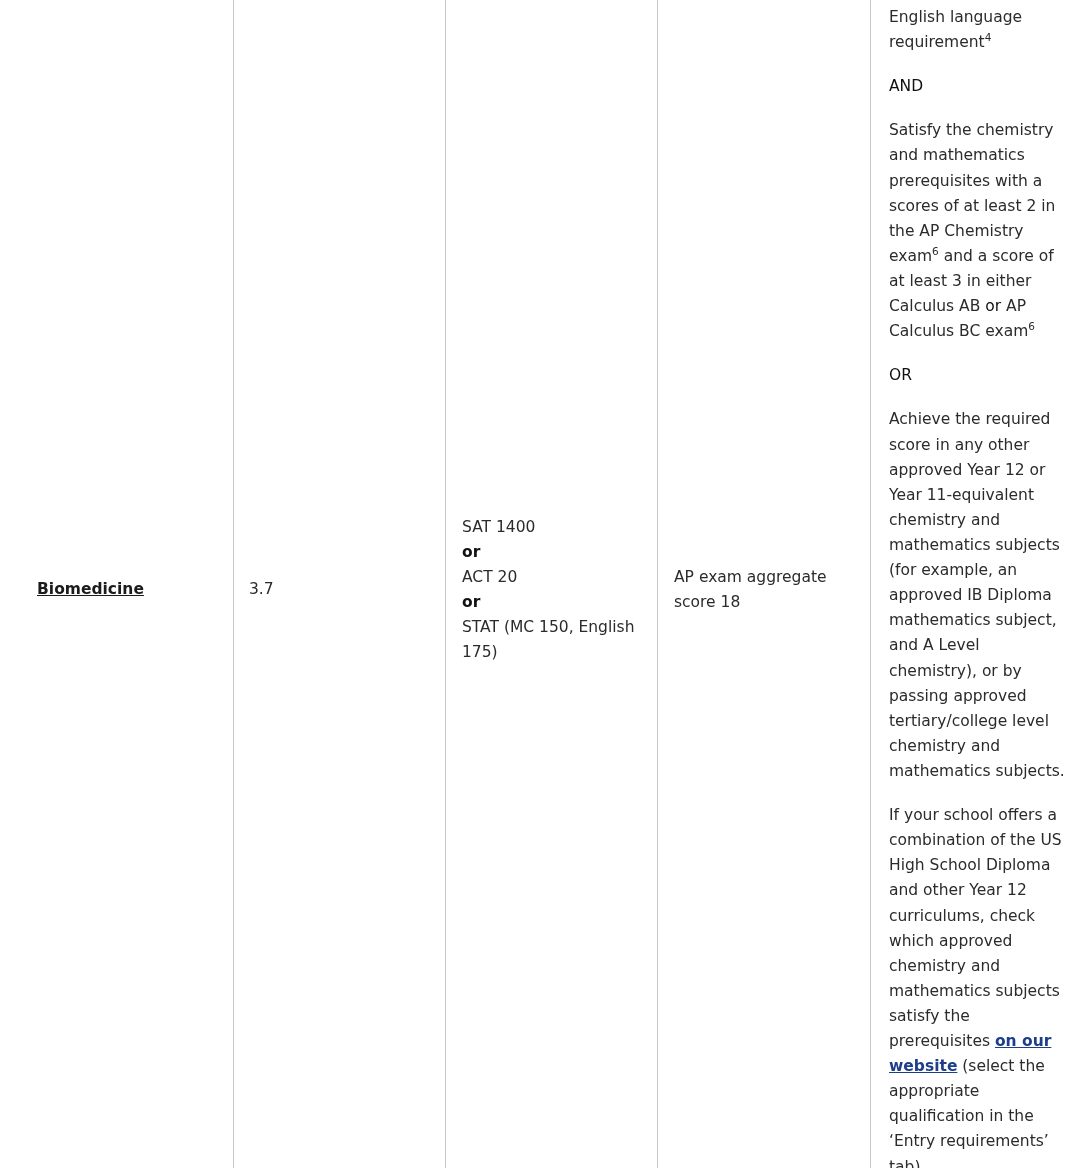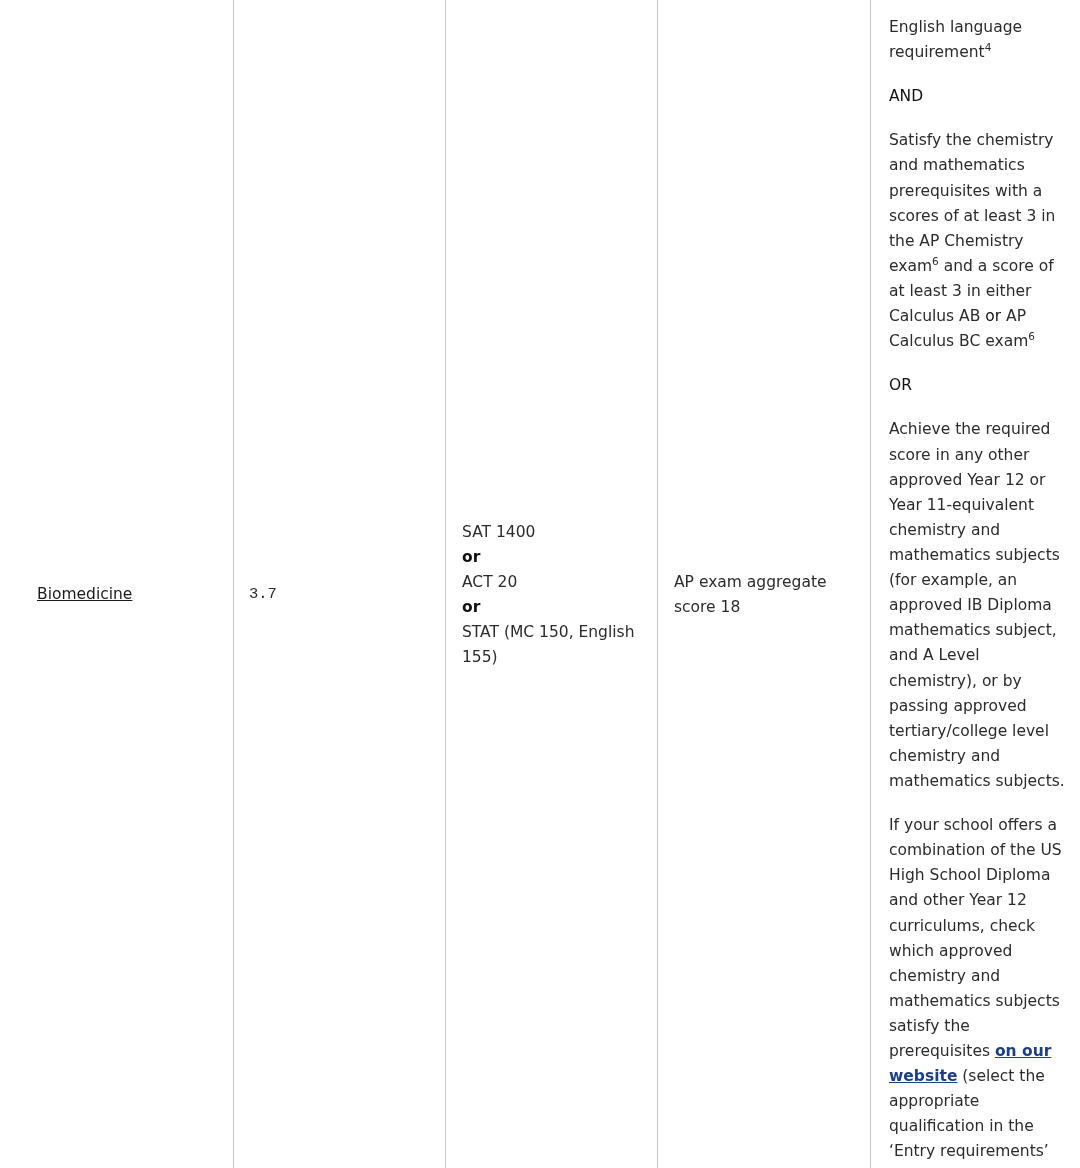--- a/index.html
+++ b/index.html
@@ -41,44 +41,43 @@
     font-size: 15.5px;
     line-height: 1.62;
     color: #2b2b2b;
   }
   .cell-inner.course {
     padding-left: 37px;
   }
   .course-link {
     color: #1b1b1b;
     text-decoration: underline;
-    font-weight: normal;
+    font-weight: bold;
     font-size: 15.5px;
   }
   .cell-inner.gpa {
     padding-left: 15px;
-    font-family: Liberation Mono, monospace;
   }
   .cell-inner.tests {
     padding-left: 16px;
   }
   .cell-inner.ap {
     padding-left: 16px;
   }
   .prereq-cell {
     vertical-align: top;
   }
   .prereq-inner {
     padding: 0 18px 0 18px;
     font-size: 15.5px;
     line-height: 1.62;
     color: #2b2b2b;
   }
   .prereq-inner p {
-    margin: 15px 0 19px 0;
+    margin: 5px 0 19px 0;
   }
   .prereq-inner p:last-child {
     margin-bottom: 0;
   }
   .bold { font-weight: normal; color: #111; }
   sup {
     font-size: 10.5px;
     vertical-align: super;
     line-height: 0;
   }
@@ -103,31 +102,31 @@
       </td>
       <td class="col-gpa">
         <div class="cell-inner gpa">3.7</div>
       </td>
       <td class="col-tests">
         <div class="cell-inner tests">
           <div>SAT 1400</div>
           <div class="or-word">or</div>
           <div>ACT 20</div>
           <div class="or-word">or</div>
-          <div>STAT (MC 150, English 155)</div>
+          <div>STAT (MC 150, English 175)</div>
         </div>
       </td>
       <td class="col-ap">
         <div class="cell-inner ap">AP exam aggregate score 18</div>
       </td>
       <td class="col-prereq prereq-cell">
         <div class="prereq-inner">
           <p><span>English language requirement</span><sup>4</sup></p>
           <p class="bold">AND</p>
-          <p><span>Satisfy the chemistry and mathematics prerequisites with a scores of at least 3 in the AP Chemistry exam</span><sup>6</sup>
+          <p><span>Satisfy the chemistry and mathematics prerequisites with a scores of at least 2 in the AP Chemistry exam</span><sup>6</sup>
             <span>and a score of at least 3 in either Calculus AB </span><span class="bold">or</span><span> AP Calculus BC exam</span><sup>6</sup></p>
           <p class="bold">OR</p>
           <p>Achieve the required score in any other approved Year 12 or Year 11-equivalent chemistry and mathematics subjects (for example, an approved IB Diploma mathematics subject, and A Level chemistry), or by passing approved tertiary/college level chemistry and mathematics subjects.</p>
           <p><span>If your school offers a combination of the US High School Diploma and other Year 12 curriculums, check which approved chemistry and mathematics subjects satisfy the prerequisites </span><a class="inline-link" href="#">on our website</a><span> (select the appropriate qualification in the  ‘Entry requirements’ tab).</span></p>
         </div>
       </td>
     </tr>
   </tbody>
     </table>
 </div>

